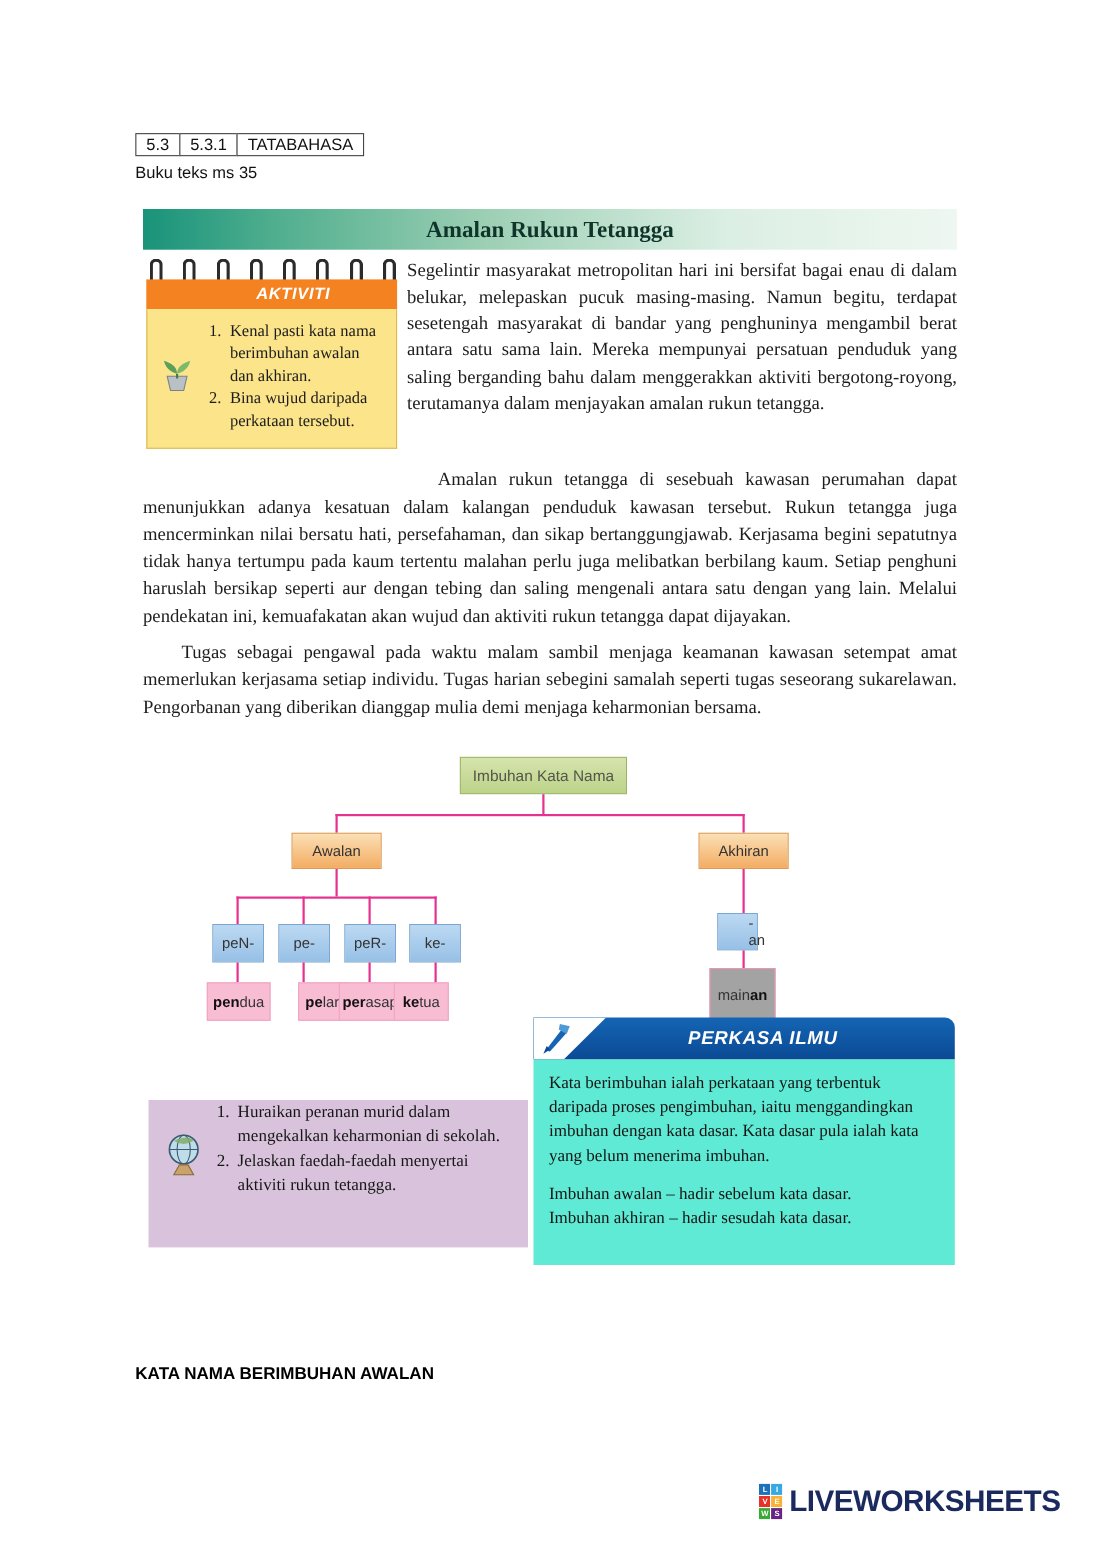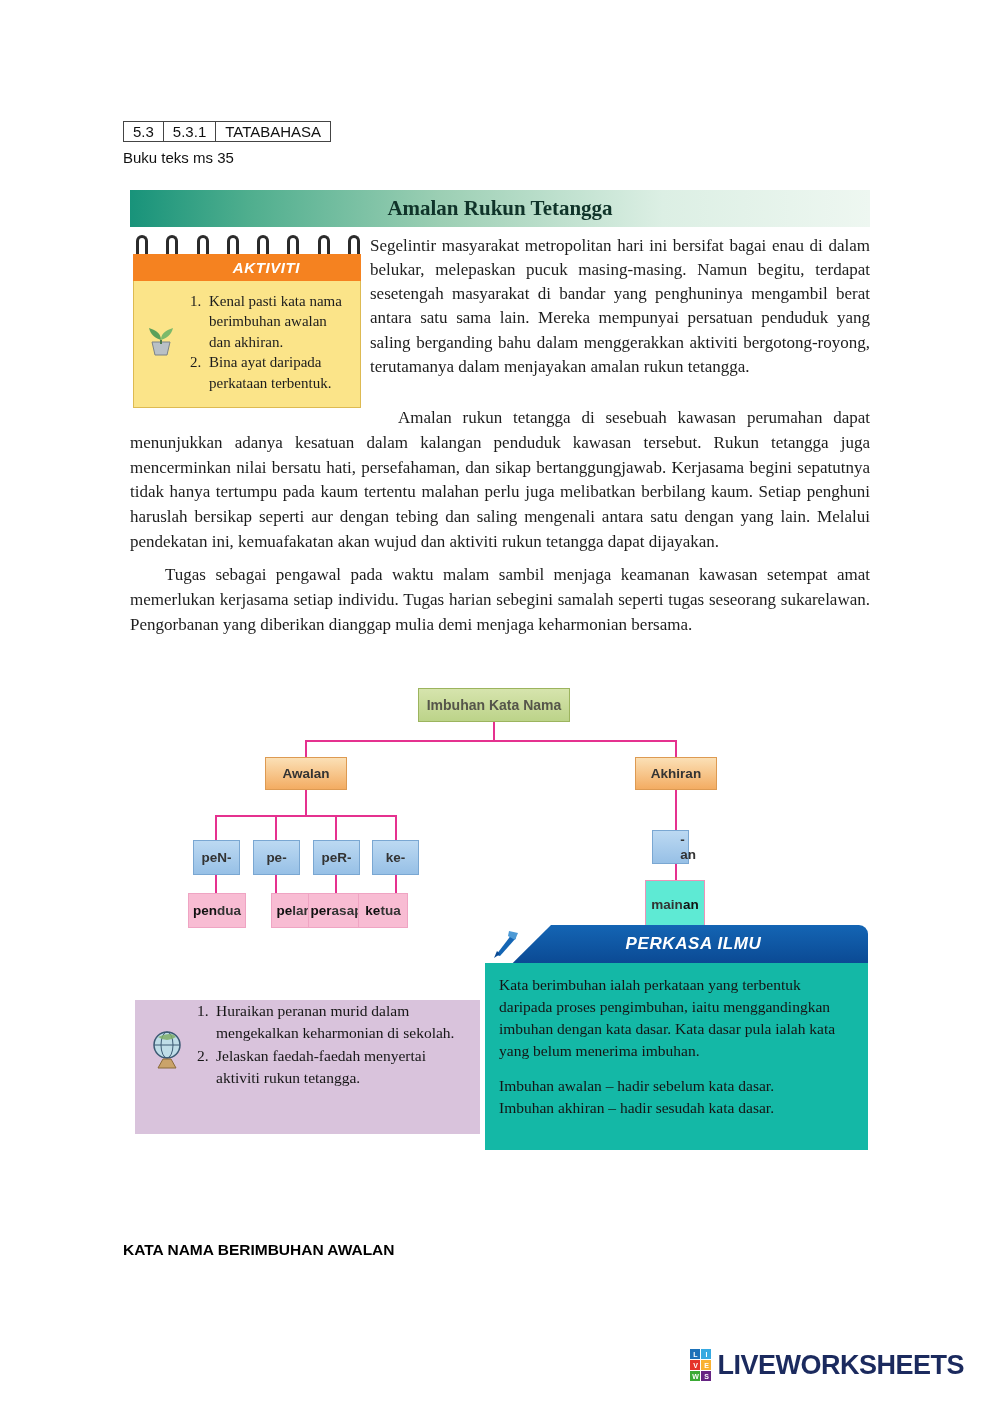--- a/index.html
+++ b/index.html
@@ -30,55 +30,55 @@
   .akt-icon { position:absolute; left:9px; top:40px; }
   .num-list { margin:10px 8px 0 56px; font-size:15px; line-height:1.36; color:#1c1c1c; }
   .num-row { display:flex; }
   .num-row .num { width:19px; flex:none; }
   .num-row .txt { flex:1; }
 
   .intro { position:absolute; left:240px; top:44px; width:500px; font-size:17px; line-height:1.42;
     text-align:justify; color:#1d1d1d; }
   .bodytext { position:absolute; left:0; top:216px; width:740px; font-size:17px; line-height:1.46;
     text-align:justify; color:#1d1d1d; }
-  .p2 { text-indent:268px; }
+  .p2 { text-indent:268px;margin-top:18px; }
   .p3 { text-indent:35px; margin-top:8px; }
 
   
   .dnode { position:absolute; display:flex; align-items:center; justify-content:center;
-    font-family:"Liberation Sans",sans-serif; font-size:13.5px; color:#333;font-weight:bold; }
+    font-family:"Liberation Sans",sans-serif; font-size:13.5px; color:#333; }
   .root-node { left:288px; top:498px; width:152px; height:34px; font-size:14px; color:#55554a;
     background:linear-gradient(#d6e4ad,#bcd389); border:1px solid #9cb45e; }
   .branch { width:82px; height:33px; background:linear-gradient(#fbe0b6,#f3ac62); border:1px solid #dd9a52; }
   .bluebox { width:47px; height:35px; top:650px; background:linear-gradient(#bcd9f2,#97c0e6); border:1px solid #7aa7d2; }
   .pinkbox { height:35px; top:703px; background:#f8bcd3; border:1px solid #efa4c3; font-size:13.5px; }
   .pinkbox b, .mainan b { color:#111; }
   .suffixbox { left:522px; top:640px; width:32px; height:34px; background:linear-gradient(#bcd9f2,#97c0e6); border:1px solid #7aa7d2;padding-left:35px; }
-  .mainan { left:515px; top:690px; width:60px; height:48px; background:#5eead4; border:1px solid #ec93b8; font-size:13.5px; }
+  .mainan { left:515px; top:690px; width:60px; height:48px; background:#a3a3a3; border:1px solid #ec93b8; font-size:13.5px; }
   .ln { position:absolute; background:#e5318f; }
 
   
   .ter { position:absolute; left:5px; top:798px; width:345px; height:162px; }
   .ter-header { height:28px; background:linear-gradient(90deg,#8d2c8c,#b13fae);
     color:#fff; font-weight:bold; font-style:italic; font-size:15px; letter-spacing:.6px;
     display:flex; align-items:center; justify-content:center; font-family:"Liberation Sans",sans-serif; }
   .ter-body { height:134px; background:#d9c3dc; position:relative; }
   .ter-icon { position:absolute; left:12px; top:28px; }
   .ter-list { margin:12px 10px 0 62px; font-size:15.5px; line-height:1.45; color:#161616; }
 
   
   .per { position:absolute; left:355px; top:735px; width:383px; height:225px; }
   .per-header { height:38px; background:linear-gradient(180deg,#1465b4,#0b4a94); position:relative;
     display:flex; align-items:center; justify-content:center; padding-left:34px;
     color:#fff; font-weight:bold; font-style:italic; font-size:17px; letter-spacing:.6px;
     border-top-right-radius:9px; font-family:"Liberation Sans",sans-serif; }
   .per-notch { position:absolute; left:0; top:0; width:66px; height:38px; background:#fff;
     clip-path:polygon(0 0,100% 0,42% 100%,0 100%); }
   .per-icon { position:absolute; left:4px; top:3px; }
-  .per-body { height:187px; background:#14b8a6; padding:11px 14px; font-size:15.5px; line-height:1.42; color:#141414; }
+  .per-body { height:187px; background:#5eead4; padding:11px 14px; font-size:15.5px; line-height:1.42; color:#141414; }
   .per-note { margin-top:0; }
   .per-note.first { margin-top:13px; }
 
   
   .instructions { position:absolute; left:123px; top:1178px; width:757px; font-weight:bold;
     font-size:15.5px; line-height:1.4; color:#000; }
   .instr-heading { position:absolute; left:123px; top:1241px; font-weight:bold; font-size:15.5px; color:#000; }
 
   
   .footer { position:absolute; top:1349px; right:36px; display:flex; align-items:center; gap:6px; }
@@ -125,21 +125,21 @@
           <line x1="18" y1="19" x2="18" y2="23" stroke="#4a7a4a" stroke-width="2"></line>
         </svg>
       </span>
       <div class="num-list">
         <div class="num-row">
           <span class="num">1.</span>
           <span class="txt">Kenal pasti kata nama berimbuhan awalan dan akhiran.</span>
         </div>
         <div class="num-row">
           <span class="num">2.</span>
-          <span class="txt">Bina ayat daripada perkataan terbentuk.</span>
+          <span class="txt">Bina wujud daripada perkataan tersebut.</span>
         </div>
       </div>
     </div>
 
     <div class="intro">Segelintir masyarakat metropolitan hari ini bersifat bagai enau di dalam belukar, melepaskan pucuk masing-masing. Namun begitu, terdapat sesetengah masyarakat di bandar yang penghuninya mengambil berat antara satu sama lain. Mereka mempunyai persatuan penduduk yang saling berganding bahu dalam menggerakkan aktiviti bergotong-royong, terutamanya dalam menjayakan amalan rukun tetangga.</div>
     <div class="bodytext">
       <p class="p2">Amalan rukun tetangga di sesebuah kawasan perumahan dapat menunjukkan adanya kesatuan dalam kalangan penduduk kawasan tersebut. Rukun tetangga juga mencerminkan nilai bersatu hati, persefahaman, dan sikap bertanggungjawab. Kerjasama begini sepatutnya tidak hanya tertumpu pada kaum tertentu malahan perlu juga melibatkan berbilang kaum. Setiap penghuni haruslah bersikap seperti aur dengan tebing dan saling mengenali antara satu dengan yang lain. Melalui pendekatan ini, kemuafakatan akan wujud dan aktiviti rukun tetangga dapat dijayakan.</p>
       <p class="p3">Tugas sebagai pengawal pada waktu malam sambil menjaga keamanan kawasan setempat amat memerlukan kerjasama setiap individu. Tugas harian sebegini samalah seperti tugas seseorang sukarelawan. Pengorbanan yang diberikan dianggap mulia demi menjaga keharmonian bersama.</p>
     </div>
 

